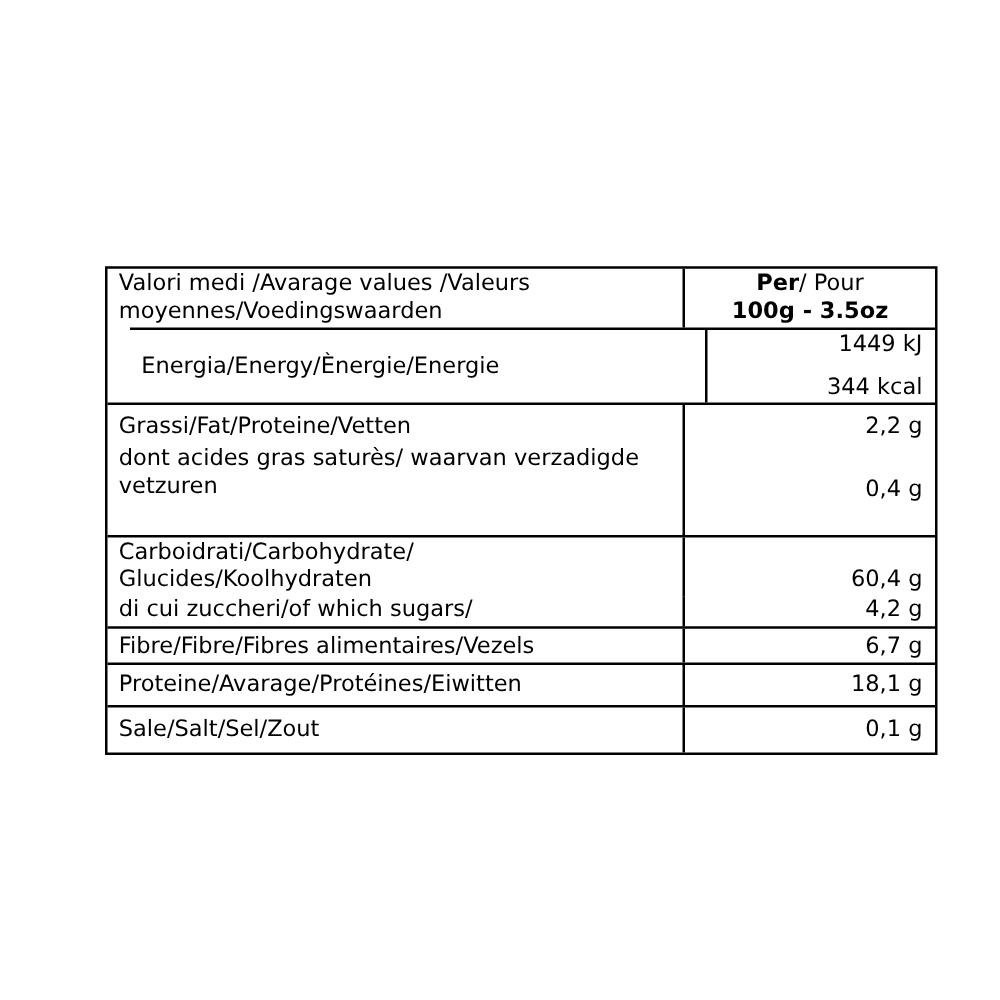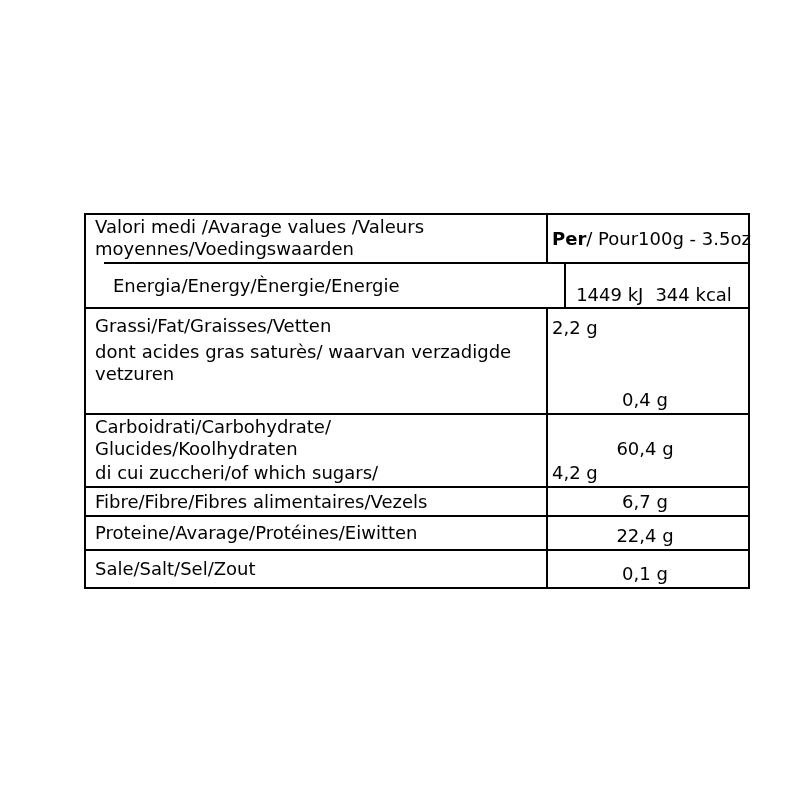--- a/index.html
+++ b/index.html
@@ -41,36 +41,36 @@
     padding: 2px 6px 2px 9px;
     display: flex;
     flex-direction: column;
     justify-content: center;
   }
   .cell-r {
     flex: 1;
     box-sizing: border-box;
     padding: 2px 10px 2px 4px;
     display: flex;
-    flex-direction: row;
+    flex-direction: column;
     justify-content: center;
     align-items: flex-end;
     text-align: right;
   }
   .line { display: block; white-space: nowrap; }
   
   .row-header { min-height: 43px; }
   .row-header .cell-l { justify-content: flex-start; padding-top: 1px; }
   .row-header .cell-r {
     align-items: center;
     text-align: center;
     justify-content: flex-start;
     padding: 1px 4px 1px 4px;
   }
-  .bold { font-weight: normal; }
+  .bold { font-weight: bold; }
   
   .row-energy { min-height: 43px; margin-left: 18px; }
   .row-energy .cell-r { padding-top: 1px; padding-bottom: 1px; gap: 12px; }
   
   .sub-fat { min-height: 32px; }
   .sub-fat .cell-l, .sub-fat .cell-r { justify-content: flex-start; padding-top: 6px; }
   .sub-saturates { min-height: 72px; }
   .sub-saturates .cell-l { justify-content: flex-start; padding-top: 0; }
   .sub-saturates .cell-r { justify-content: center; }
   
@@ -106,21 +106,21 @@
     </div>
     <div class="cell-r">
       <span class="line">1449 kJ</span>
       <span class="line">344 kcal</span>
     </div>
   </div>
 
   <div class="rowgroup">
     <div class="subrow sub-fat">
       <div class="cell-l">
-        <span class="line">Grassi/Fat/Graisses/Vetten</span>
+        <span class="line">Grassi/Fat/Proteine/Vetten</span>
       </div>
       <div class="cell-r">
         <span class="line">2,2 g</span>
       </div>
     </div>
     <div class="subrow sub-saturates">
       <div class="cell-l">
         <span class="line">dont acides gras saturès/ waarvan verzadigde</span>
         <span class="line">vetzuren</span>
       </div>
@@ -157,21 +157,21 @@
     <div class="cell-r">
       <span class="line">6,7 g</span>
     </div>
   </div>
 
   <div class="row row-protein">
     <div class="cell-l">
       <span class="line">Proteine/Avarage/Protéines/Eiwitten</span>
     </div>
     <div class="cell-r">
-      <span class="line">22,4 g</span>
+      <span class="line">18,1 g</span>
     </div>
   </div>
 
   <div class="row row-salt">
     <div class="cell-l">
       <span class="line">Sale/Salt/Sel/Zout</span>
     </div>
     <div class="cell-r">
       <span class="line">0,1 g</span>
     </div>

